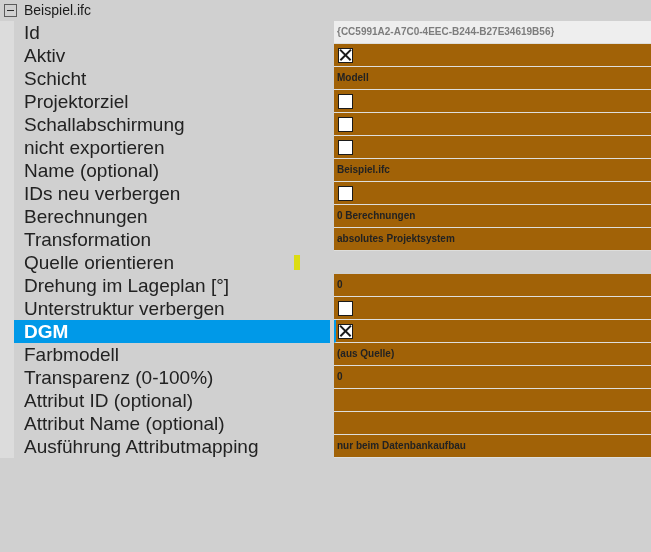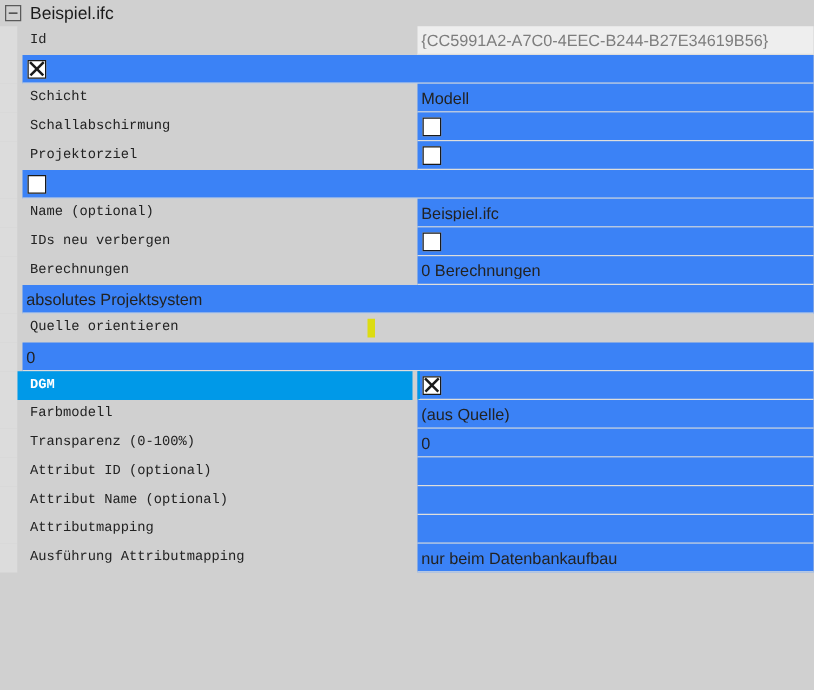--- a/index.html
+++ b/index.html
@@ -73,25 +73,24 @@
   .label-cell {
     width: 316px;
     flex: 0 0 316px;
     background: #d0d0d0;
     display: flex;
     align-items: center;
     position: relative;
     padding-left: 10px;
   }
   .label-cell .lbl {
-    font-size: 11px;
+    font-size: 19px;
     color: #222222;
     white-space: nowrap;
     line-height: 1;
-    font-family: Liberation Mono, monospace;
   }
   .row.selected .label-cell {
     background: #0099e8;
   }
   .row.selected .label-cell .lbl {
     color: #ffffff;
     font-weight: bold;
   }
   .marker {
     position: absolute;
@@ -103,37 +102,38 @@
   }
 
   .spacer {
     width: 4px;
     flex: 0 0 4px;
     background: #d0d0d0;
   }
 
   .value-cell {
     flex: 1 1 auto;
-    background: #3b82f6;
+    background: #a16207;
     border-bottom: 1px solid #dededc;
     display: flex;
     align-items: center;
     padding-left: 3px;
     min-width: 0;
   }
   .row.selected .value-cell {
     border-left: 2px solid #0099e8;
     padding-left: 1px;
   }
   .value-cell .val {
-    font-size: 13px;
+    font-size: 10px;
     color: #222222;
     white-space: nowrap;
     overflow: hidden;
     line-height: 1;
+    font-weight: bold;
   }
   .value-cell.readonly {
     background: #eeeeee;
   }
   .value-cell.readonly .val {
     color: #7d7d7d;
   }
 
   
   .cbox {
@@ -172,57 +172,63 @@
         <div class="label-cell">
           <span class="lbl">Id</span>
         </div>
         <div class="spacer"></div>
         <div class="value-cell readonly">
           <span class="val">{CC5991A2-A7C0-4EEC-B244-B27E34619B56}</span>
         </div>
       </div>
       <div class="row">
         <div class="gutter"></div>
+        <div class="label-cell">
+          <span class="lbl">Aktiv</span>
+        </div>
         <div class="spacer"></div>
         <div class="value-cell">
           <span class="cbox checked"></span>
         </div>
       </div>
       <div class="row">
         <div class="gutter"></div>
         <div class="label-cell">
           <span class="lbl">Schicht</span>
         </div>
         <div class="spacer"></div>
         <div class="value-cell">
           <span class="val">Modell</span>
         </div>
       </div>
       <div class="row">
         <div class="gutter"></div>
         <div class="label-cell">
+          <span class="lbl">Projektorziel</span>
+        </div>
+        <div class="spacer"></div>
+        <div class="value-cell">
+          <span class="cbox"></span>
+        </div>
+      </div>
+      <div class="row">
+        <div class="gutter"></div>
+        <div class="label-cell">
           <span class="lbl">Schallabschirmung</span>
         </div>
         <div class="spacer"></div>
         <div class="value-cell">
           <span class="cbox"></span>
         </div>
       </div>
       <div class="row">
         <div class="gutter"></div>
         <div class="label-cell">
-          <span class="lbl">Projektorziel</span>
-        </div>
-        <div class="spacer"></div>
-        <div class="value-cell">
-          <span class="cbox"></span>
-        </div>
-      </div>
-      <div class="row">
-        <div class="gutter"></div>
+          <span class="lbl">nicht exportieren</span>
+        </div>
         <div class="spacer"></div>
         <div class="value-cell">
           <span class="cbox"></span>
         </div>
       </div>
       <div class="row">
         <div class="gutter"></div>
         <div class="label-cell">
           <span class="lbl">Name (optional)</span>
         </div>
@@ -246,40 +252,56 @@
         <div class="label-cell">
           <span class="lbl">Berechnungen</span>
         </div>
         <div class="spacer"></div>
         <div class="value-cell">
           <span class="val">0 Berechnungen</span>
         </div>
       </div>
       <div class="row">
         <div class="gutter"></div>
+        <div class="label-cell">
+          <span class="lbl">Transformation</span>
+        </div>
         <div class="spacer"></div>
         <div class="value-cell">
           <span class="val">absolutes Projektsystem</span>
         </div>
       </div>
       <div class="row">
         <div class="gutter"></div>
         <div class="label-cell">
           <span class="lbl">Quelle orientieren</span>
           <span class="marker"></span>
         </div>
         <div class="spacer"></div>
       </div>
       <div class="row">
         <div class="gutter"></div>
+        <div class="label-cell">
+          <span class="lbl">Drehung im Lageplan [°]</span>
+        </div>
         <div class="spacer"></div>
         <div class="value-cell">
           <span class="val">0</span>
         </div>
       </div>
+      <div class="row">
+        <div class="gutter"></div>
+        <div class="label-cell">
+          <span class="lbl">Unterstruktur verbergen</span>
+        </div>
+        <div class="spacer"></div>
+        <div class="value-cell">
+          <span class="cbox"></span>
+        </div>
+      </div>
       <div class="row selected">
         <div class="gutter"></div>
         <div class="label-cell">
           <span class="lbl">DGM</span>
         </div>
         <div class="spacer"></div>
         <div class="value-cell">
           <span class="cbox checked"></span>
         </div>
       </div>
@@ -319,30 +341,20 @@
           <span class="lbl">Attribut Name (optional)</span>
         </div>
         <div class="spacer"></div>
         <div class="value-cell">
           <span class="val"></span>
         </div>
       </div>
       <div class="row">
         <div class="gutter"></div>
         <div class="label-cell">
-          <span class="lbl">Attributmapping</span>
-        </div>
-        <div class="spacer"></div>
-        <div class="value-cell">
-          <span class="val"></span>
-        </div>
-      </div>
-      <div class="row">
-        <div class="gutter"></div>
-        <div class="label-cell">
           <span class="lbl">Ausführung Attributmapping</span>
         </div>
         <div class="spacer"></div>
         <div class="value-cell">
           <span class="val">nur beim Datenbankaufbau</span>
         </div>
       </div>
     </div>
 
 </div>

